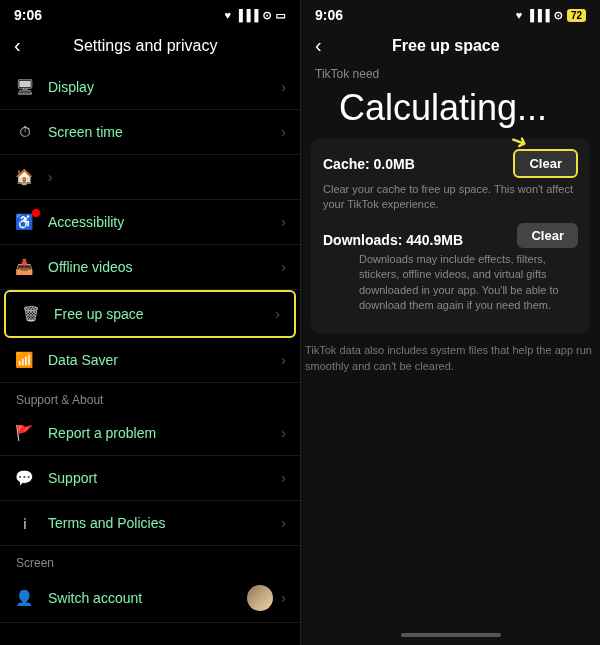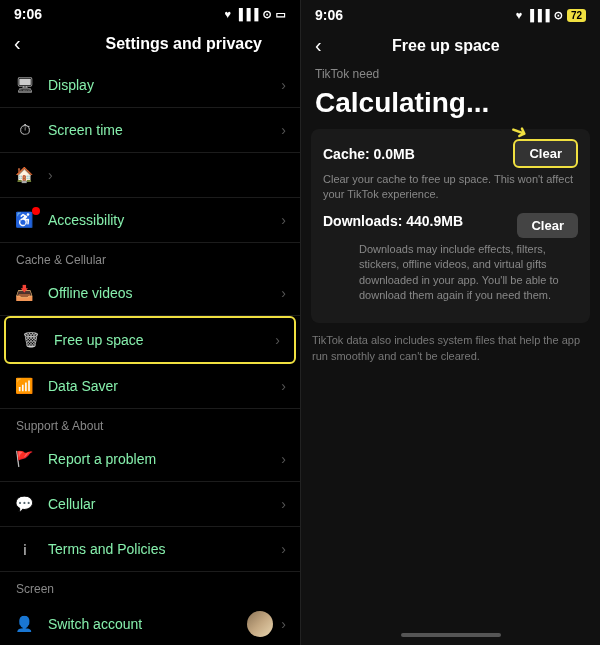--- a/index.html
+++ b/index.html
@@ -42,24 +42,24 @@
       position: relative;
     }
     .header-back {
       font-size: 20px;
       color: #fff;
       cursor: pointer;
       margin-right: 8px;
     }
     .header-title {
       font-size: 16px;
-      font-weight: 700;
+      font-weight: 400;
       color: #fff;
       flex: 1;
-      text-align: right;
+      text-align: center;
       margin-right: 24px;
     }
 
     .section-label {
       font-size: 12px;
       color: #888;
       padding: 10px 16px 4px;
       font-weight: 400;
     }
 
@@ -179,24 +179,25 @@
       text-align: center;
       margin-right: 24px;
     }
 
     .tiktok-data-label {
       font-size: 12px;
       color: #888;
       padding: 6px 14px 2px;
     }
     .calculating-title {
-      font-size: 28px;
-      font-weight: 700;
+      font-size: 36px;
+      font-weight: 400;
       color: #fff;
       padding: 4px 14px 10px;
+      margin-left: 24px;
     }
 
     .free-section {
       background: #1a1a1a;
       border-radius: 8px;
       margin: 0 10px 0;
       padding: 10px 12px;
     }
 
     .cache-row {
@@ -224,21 +225,21 @@
     .cache-desc {
       font-size: 11px;
       color: #888;
       margin-bottom: 10px;
       line-height: 1.4;
     }
 
     .downloads-row {
       display: flex;
       justify-content: space-between;
-      align-items: flex-start;
+      align-items: flex-end;
       margin-bottom: 4px;
     }
     .downloads-label {
       font-size: 14px;
       font-weight: 600;
       color: #fff;
     }
     .clear-button-normal {
       background: #444;
       color: #fff;
@@ -253,21 +254,21 @@
       font-size: 11px;
       color: #888;
       line-height: 1.4;
       margin-bottom: 10px;
       margin-left: 36px;
     }
 
     .system-note {
       font-size: 11px;
       color: #777;
-      padding: 10px 11px;
+      padding: 10px 4px;
       line-height: 1.4;
     }
 
     .right-home-indicator {
       height: 20px;
       display: flex;
       align-items: center;
       justify-content: center;
       margin-top: auto;
     }
@@ -306,21 +307,20 @@
     <div class="menu-icon">🏠</div>
     <span class="menu-chevron">›</span>
   </div>
   <div class="menu-item">
     <div class="menu-icon">♿</div>
     <span class="menu-text">Accessibility</span>
     <div class="menu-badge"></div>
     <span class="menu-chevron">›</span>
   </div>
 
-  <div class="section-label">Cache &amp; Cellular</div>
 
   <div class="menu-item">
     <div class="menu-icon">📥</div>
     <span class="menu-text">Offline videos</span>
     <span class="menu-chevron">›</span>
   </div>
   <div class="menu-item highlighted">
     <div class="menu-icon">🗑</div>
     <span class="menu-text">Free up space</span>
     <span class="menu-chevron">›</span>
@@ -333,21 +333,21 @@
   </div>
 
   <div class="section-label">Support &amp; About</div>
   <div class="menu-item">
     <div class="menu-icon">🚩</div>
     <span class="menu-text">Report a problem</span>
     <span class="menu-chevron">›</span>
   </div>
   <div class="menu-item">
     <div class="menu-icon">💬</div>
-    <span class="menu-text">Cellular</span>
+    <span class="menu-text">Support</span>
     <span class="menu-chevron">›</span>
   </div>
   <div class="menu-item">
     <div class="menu-icon">ℹ</div>
     <span class="menu-text">Terms and Policies</span>
     <span class="menu-chevron">›</span>
   </div>
 
   <div class="section-label">Screen</div>
   <div class="menu-item">

